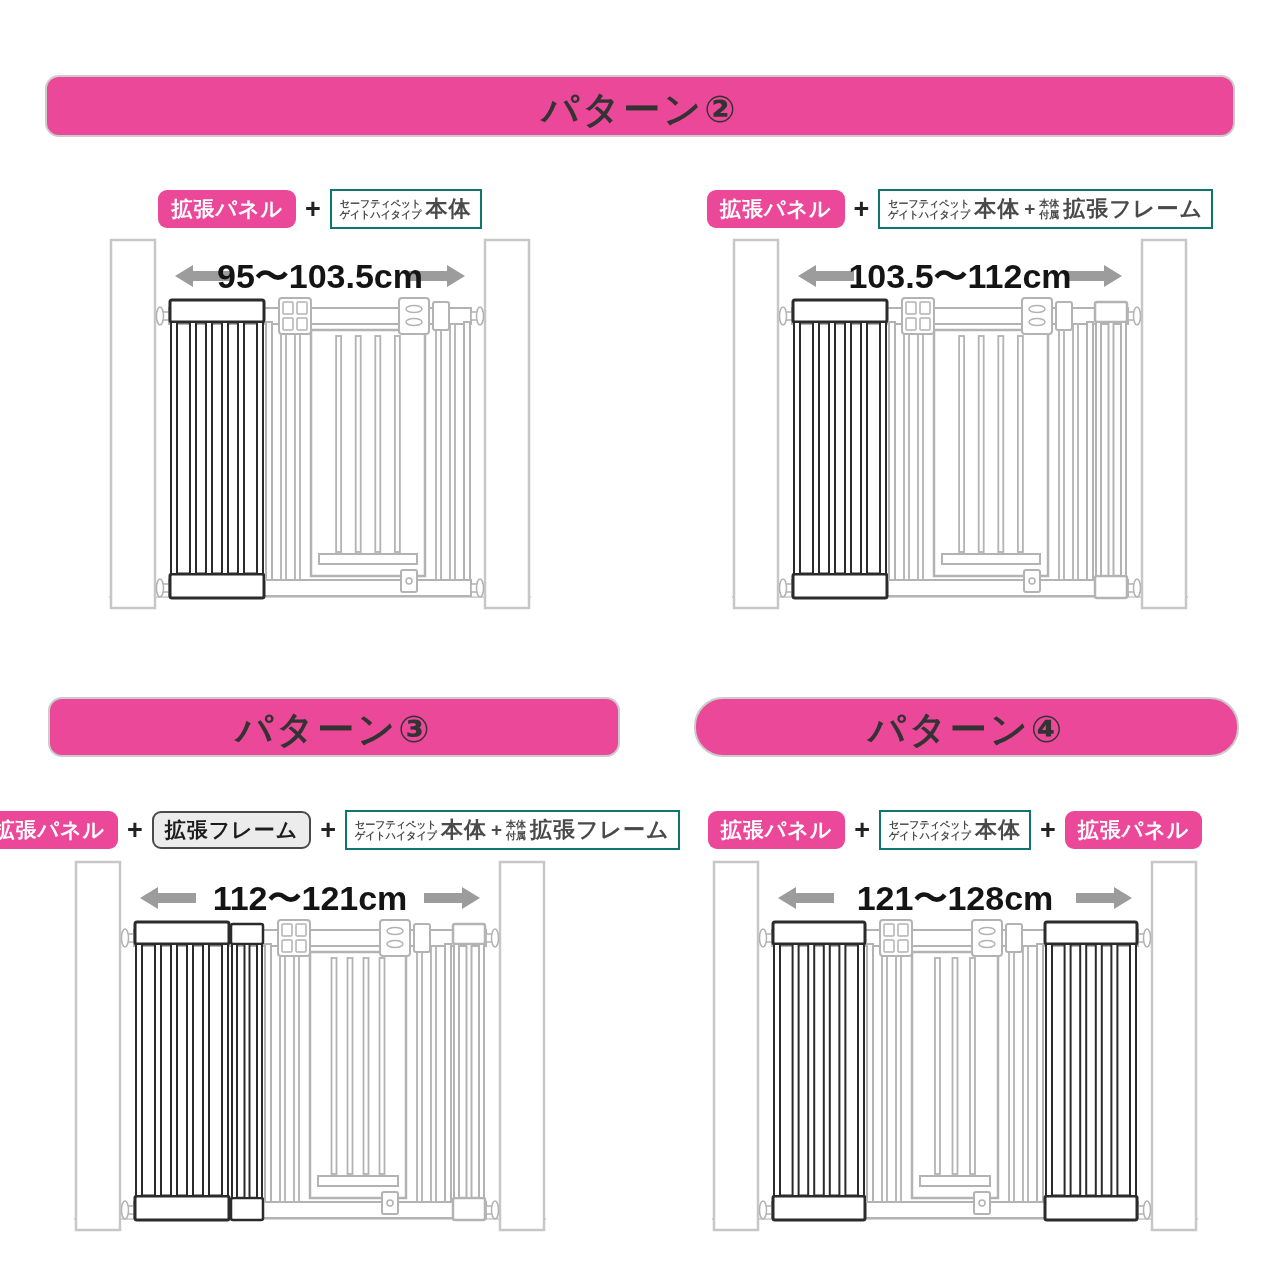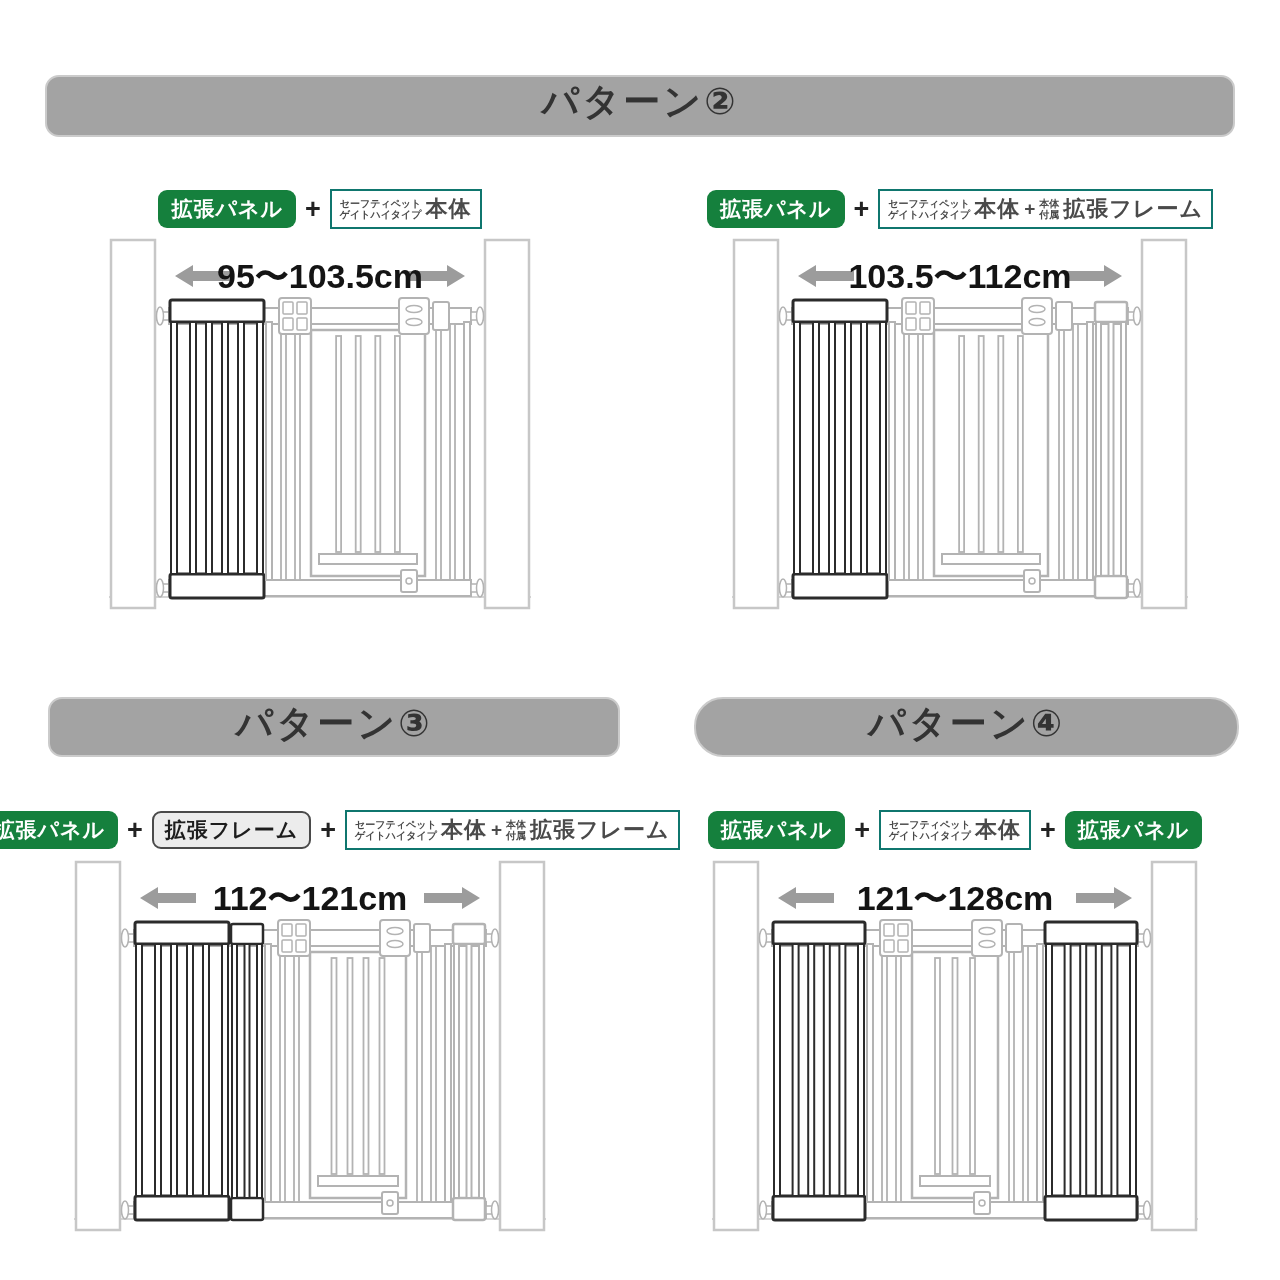--- a/index.html
+++ b/index.html
@@ -1,23 +1,23 @@
 <!DOCTYPE html>
 <html><head>
 <meta charset="utf-8">
 <style>
   html,body{margin:0;padding:0;background:#fff;}
   .page{position:relative;width:1280px;height:1280px;background:#fff;
         font-family:"Liberation Sans","DejaVu Sans",sans-serif;overflow:hidden;}
-  .banner{position:absolute;background:#a3a3a3;border:2px solid #cbcbcb;border-radius:14px;
-          display:flex;align-items:flex-start;justify-content:center;
+  .banner{position:absolute;background:#ec4899;border:2px solid #cbcbcb;border-radius:14px;
+          display:flex;align-items:flex-end;justify-content:center;
           font-size:37px;font-weight:700;color:#333;letter-spacing:3px;}
   .labelrow{position:absolute;display:flex;align-items:center;justify-content:center;gap:9px;}
   .figwrap{position:absolute;display:flex;align-items:center;justify-content:center;}
-  .chip-dark{background:#15803d;color:#fff;border-radius:9px;padding:5px 13px;
+  .chip-dark{background:#ec4899;color:#fff;border-radius:9px;padding:5px 13px;
              font-size:21px;font-weight:700;letter-spacing:1px;white-space:nowrap;}
   .chip-light{background:#ececec;color:#1d1d1d;border:2px solid #4a4a4a;border-radius:9px;
               padding:3px 11px;font-size:21px;font-weight:700;letter-spacing:1px;white-space:nowrap;}
   .plus{font-size:27px;font-weight:700;color:#222;}
   .part-box{background:#fff;border:2px solid #0f766e;padding:3px 8px;display:flex;
             align-items:center;gap:4px;color:#4a4a4a;white-space:nowrap;}
   .small2{display:flex;flex-direction:column;font-size:10px;line-height:1.1;font-weight:700;color:#4a4a4a;}
   .big{font-size:22px;font-weight:700;color:#4a4a4a;letter-spacing:1px;}
   .boxplus{font-size:19px;font-weight:700;color:#4a4a4a;}
 </style>

